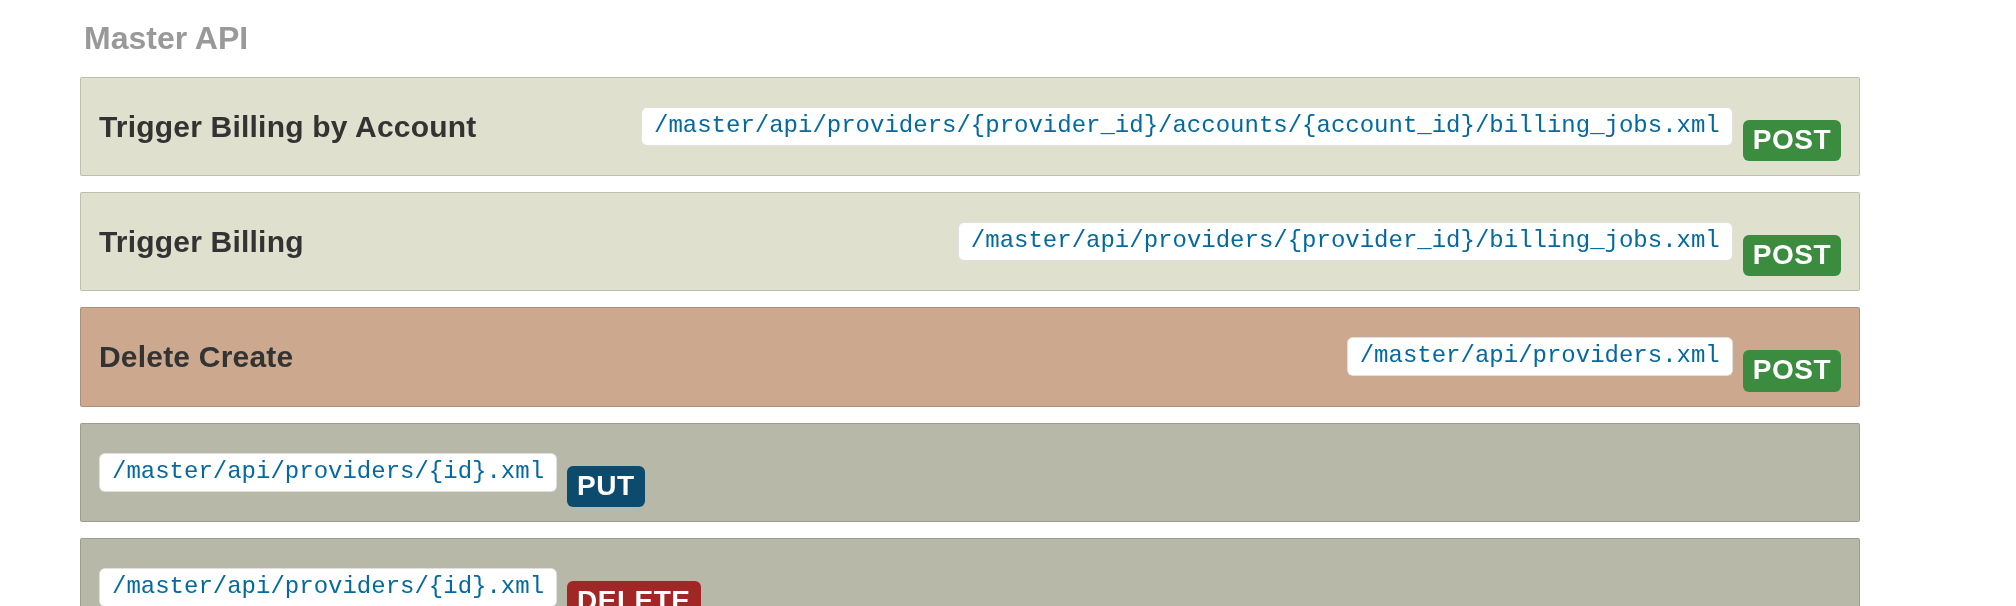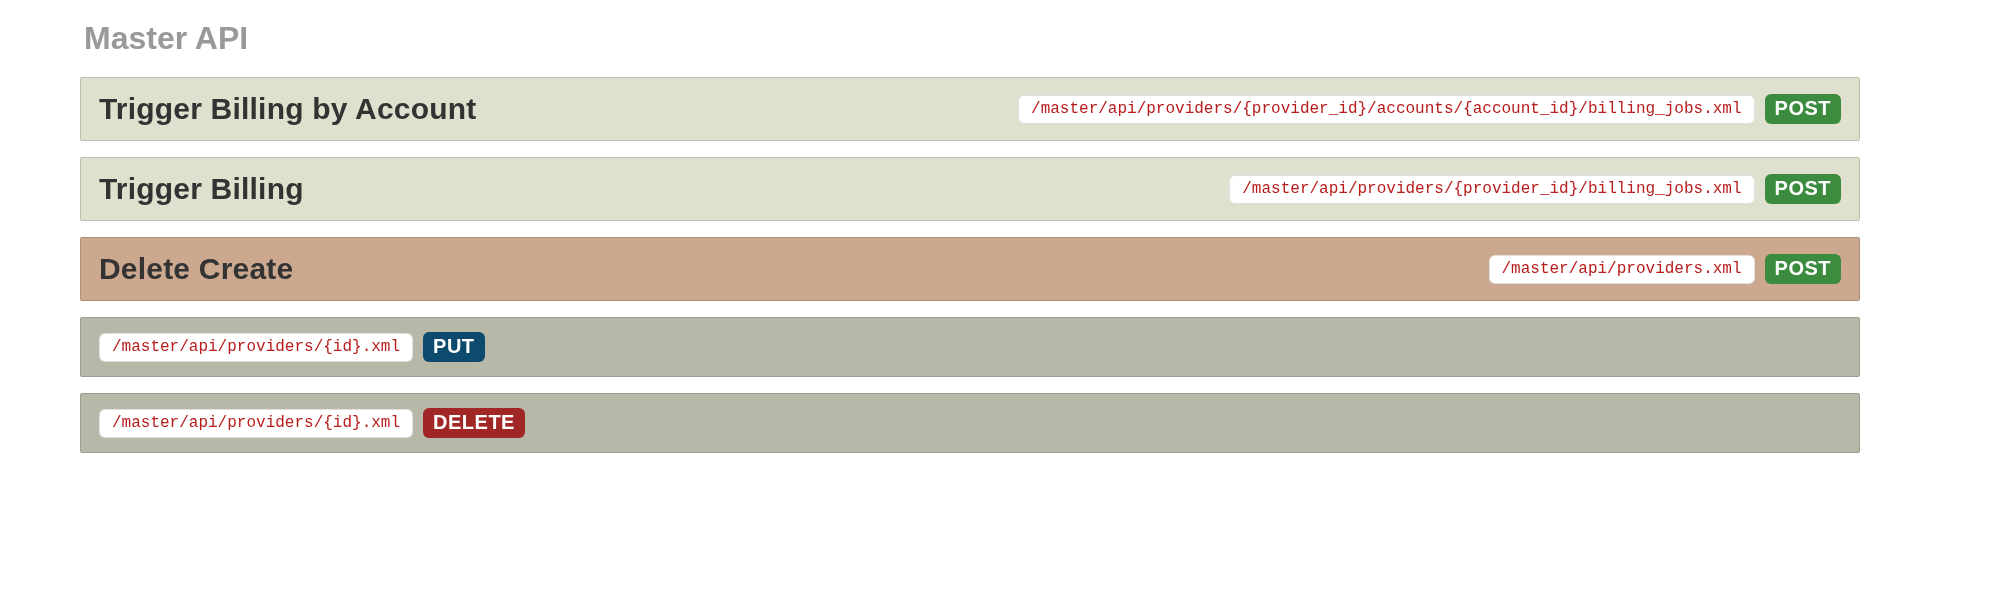--- a/index.html
+++ b/index.html
@@ -43,33 +43,34 @@
     display: flex;
     align-items: center;
     gap: 10px;
   }
   .path-pill {
     background: #ffffff;
     border: 1px solid rgba(0,0,0,0.12);
     border-radius: 6px;
     padding: 3px 12px 4px 12px;
     font-family: "Menlo", "Consolas", "Courier New", monospace;
-    font-size: 16px;
-    color: #b91c1c;
+    font-size: 24px;
+    color: #0369a1;
     line-height: 1.25;
   }
   .method-pill {
     border-radius: 6px;
     padding: 0px 10px 2px 10px;
-    font-size: 20px;
+    font-size: 28px;
     font-weight: 800;
     color: #ffffff;
     letter-spacing: 0.5px;
     line-height: 1.4;
     display: inline-block;
+    margin-top: 28px;
   }
   .method-post   { background: #3c8c40; }
   .method-put    { background: #0c4a6e; }
   .method-delete { background: #a02725; }
 </style>
 </head>
 <body>
 
 <div class="page">
 

